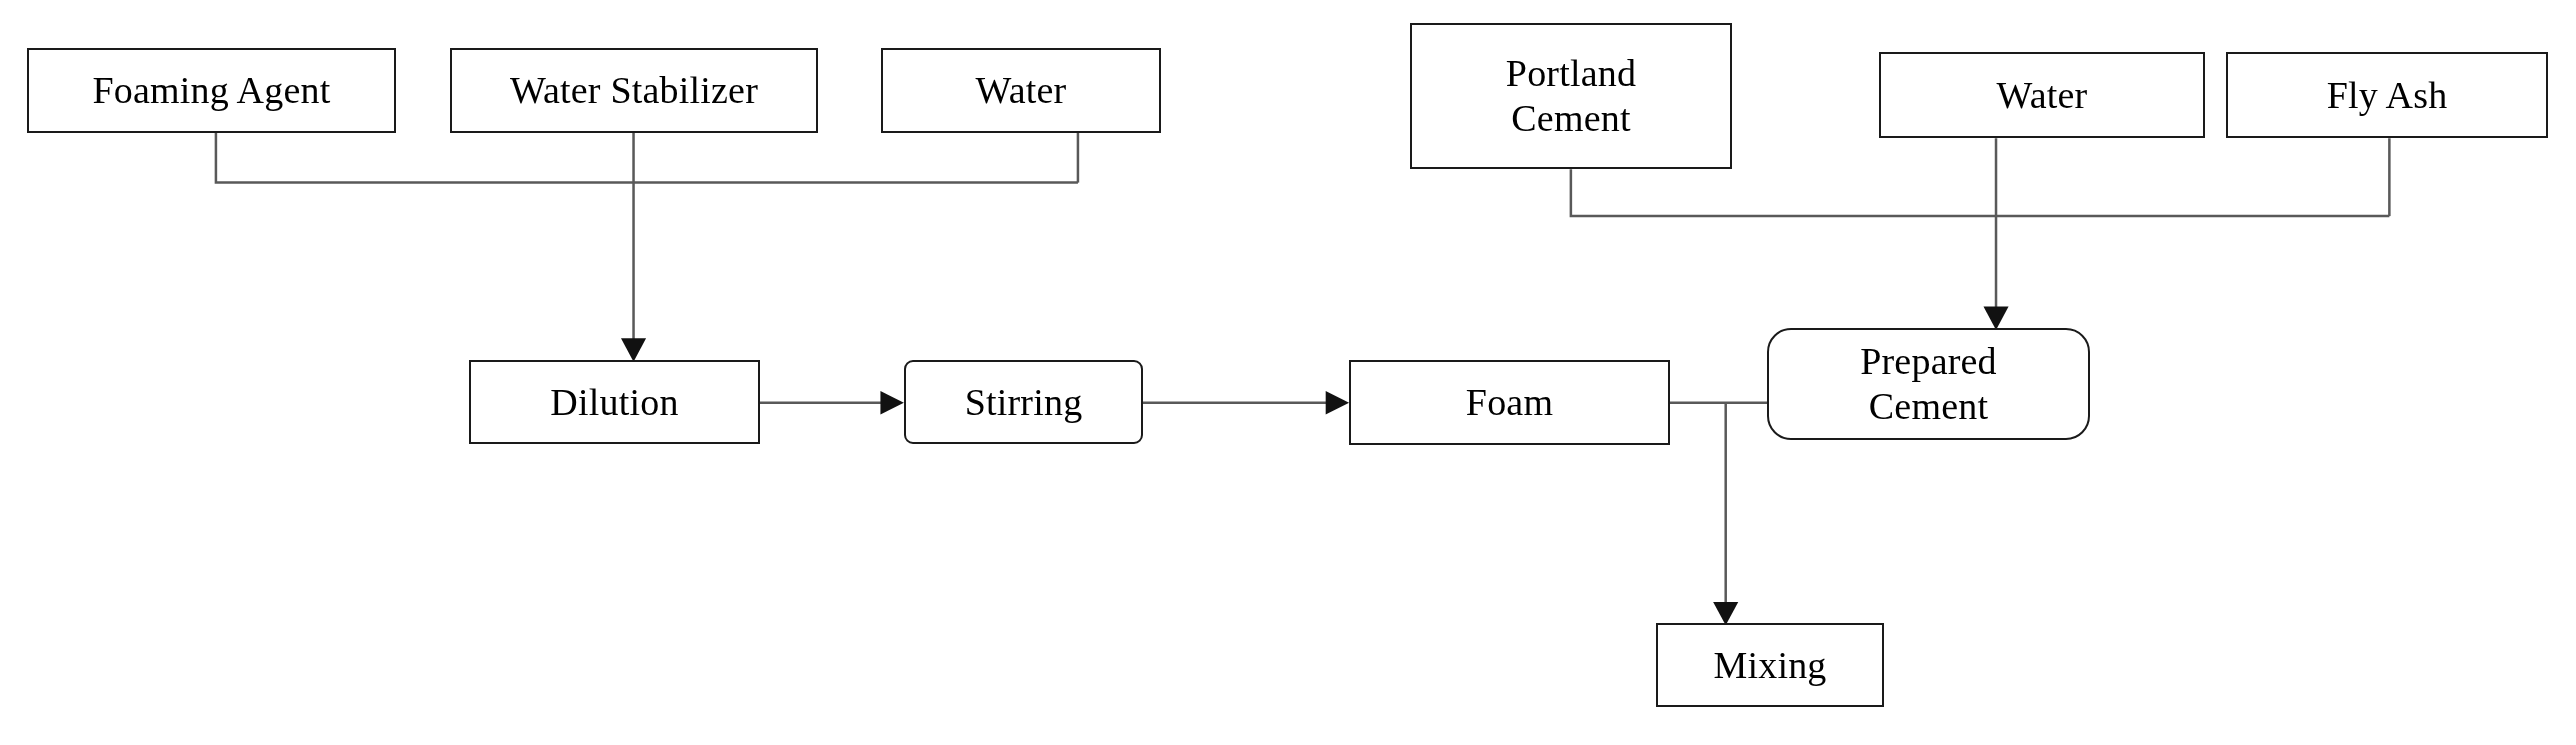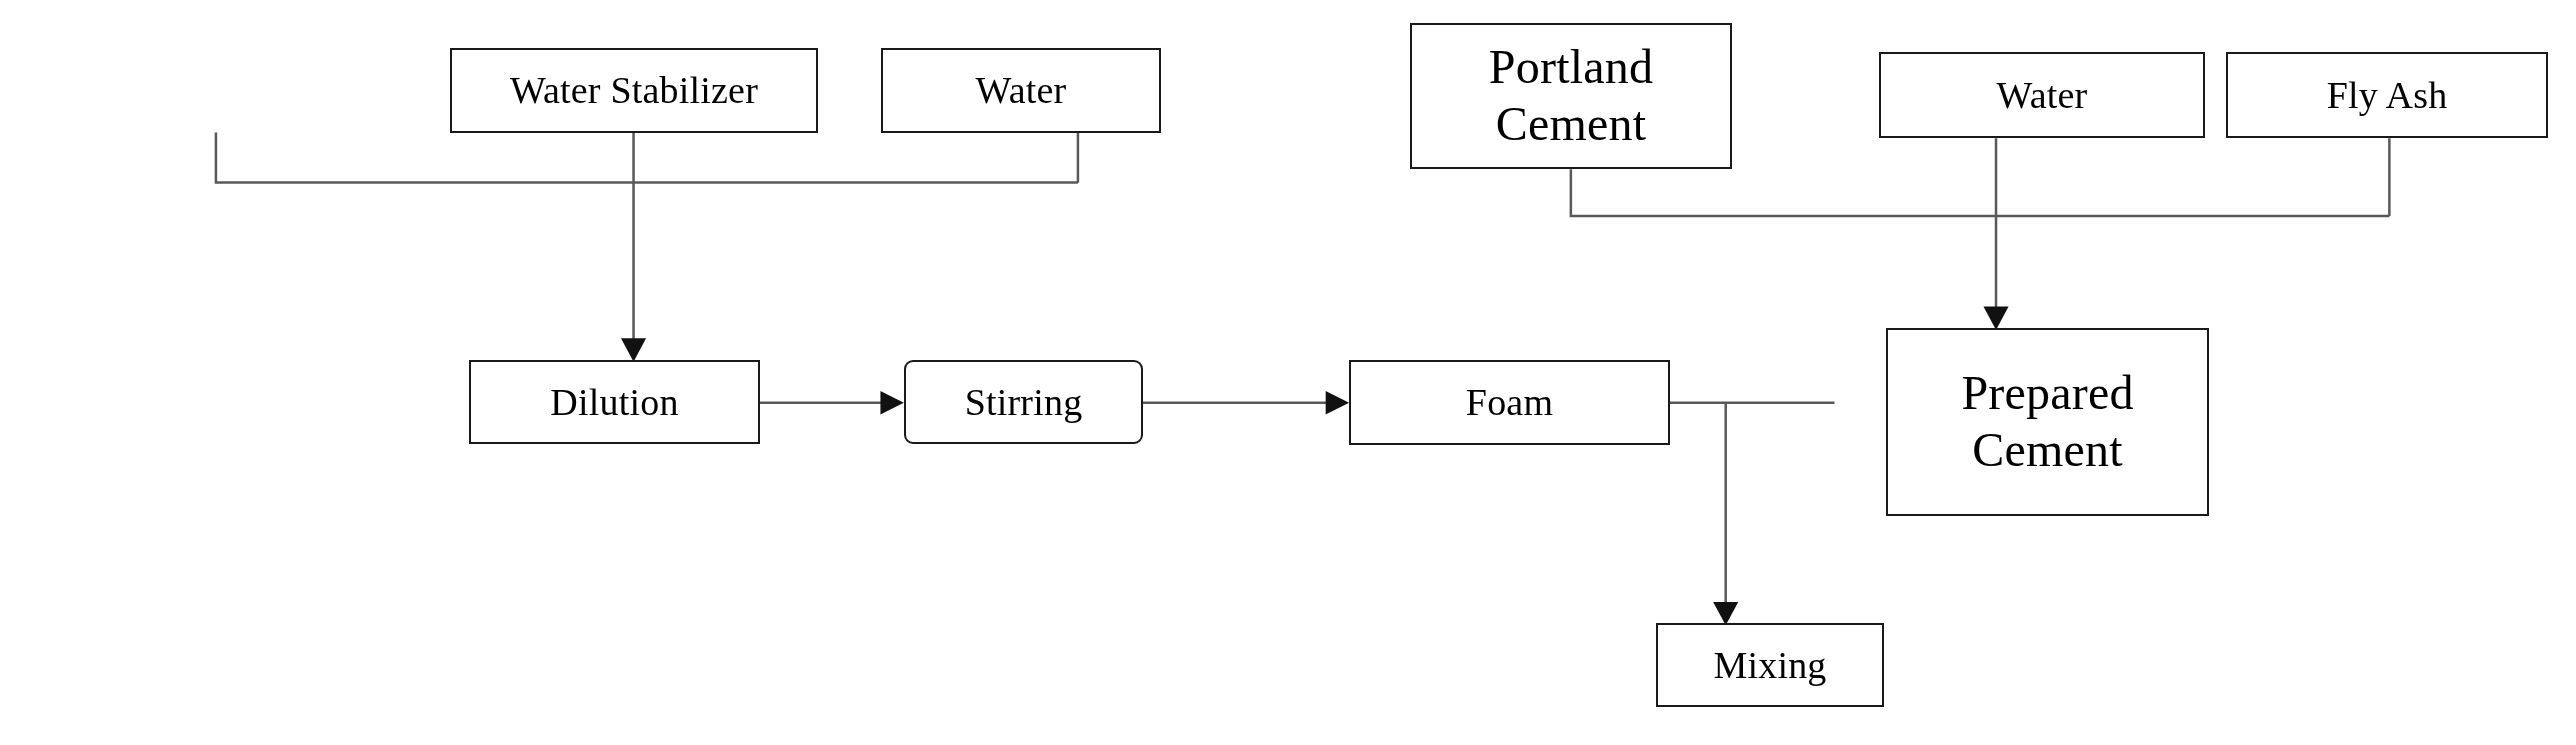--- a/index.html
+++ b/index.html
@@ -31,21 +31,21 @@
     line-height: 1.18;
     letter-spacing: 0.2px;
     z-index: 3;
   }
   .node .label {
     display: block;
     white-space: pre-line;
     padding: 0 6.7px;
   }
   .node.two-line {
-    font-size: 48px;
+    font-size: 38px;
   }
   svg#wires {
     position: absolute;
     left: 0;
     top: 0;
     width: 2576px;
     height: 746px;
     z-index: 1;
     pointer-events: none;
   }
@@ -83,20 +83,23 @@
     <line x1="2062" y1="481" x2="2062" y2="739"></line>
     <polygon class="arrowhead" points="2062,747 2047,719 2077,719"></polygon>
 
     <polyline points="1877,202 1877,258 2855,258"></polyline>
     <line x1="2855" y1="165" x2="2855" y2="258"></line>
 
     <line x1="2385" y1="165" x2="2385" y2="386"></line>
     <polygon class="arrowhead" points="2385,394 2370,366 2400,366"></polygon>
   </svg>
 
+  <div class="node" style="left:27px; top:48px; width:369px; height:85px;">
+    <span class="label">Foaming Agent</span>
+  </div>
 
   <div class="node" style="left:450px; top:48px; width:368px; height:85px;">
     <span class="label">Water Stabilizer</span>
   </div>
 
   <div class="node" style="left:881px; top:48px; width:280px; height:85px;">
     <span class="label">Water</span>
   </div>
 
   <div class="node two-line" style="left:1410px; top:22.6px; width:322px; height:146px;">
@@ -117,21 +120,21 @@
   </div>
 
   <div class="node" style="left:904px; top:360px; width:239px; height:84px;border-radius:9px;">
     <span class="label">Stirring</span>
   </div>
 
   <div class="node" style="left:1349px; top:360px; width:321px; height:85px;">
     <span class="label">Foam</span>
   </div>
 
-  <div class="node two-line" style="left:1886px; top:328px; width:323px; height:188px;">
+  <div class="node two-line" style="left:1767px; top:328px; width:323px; height:112px;border-radius:24px;">
     <span class="label">Prepared
 Cement</span>
   </div>
 
   <div class="node" style="left:1656px; top:623px; width:228px; height:84px;">
     <span class="label">Mixing</span>
   </div>
 
 </div>
 

